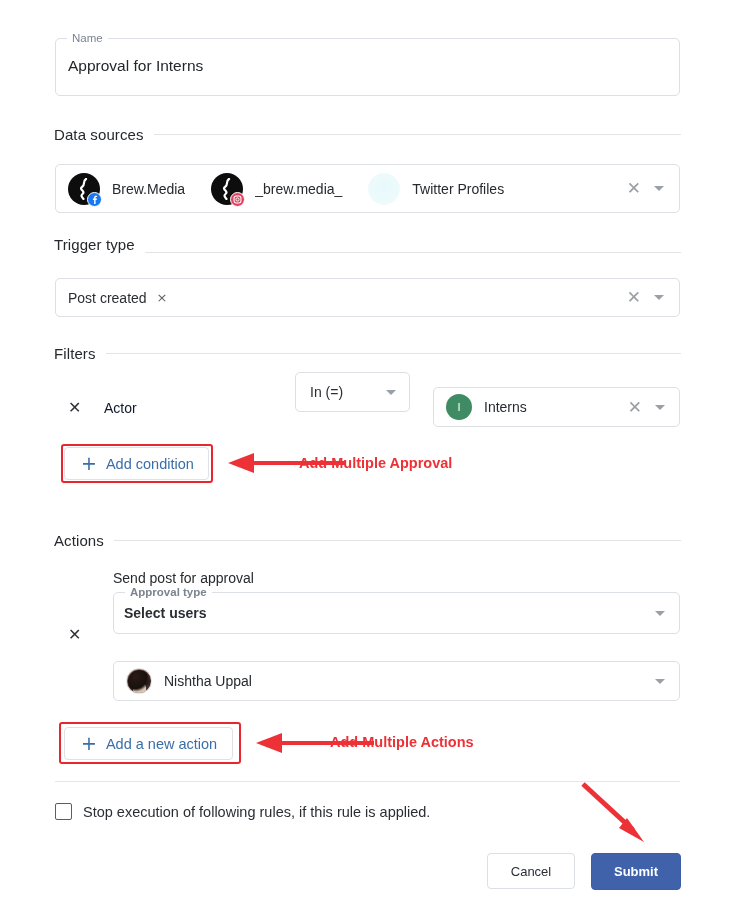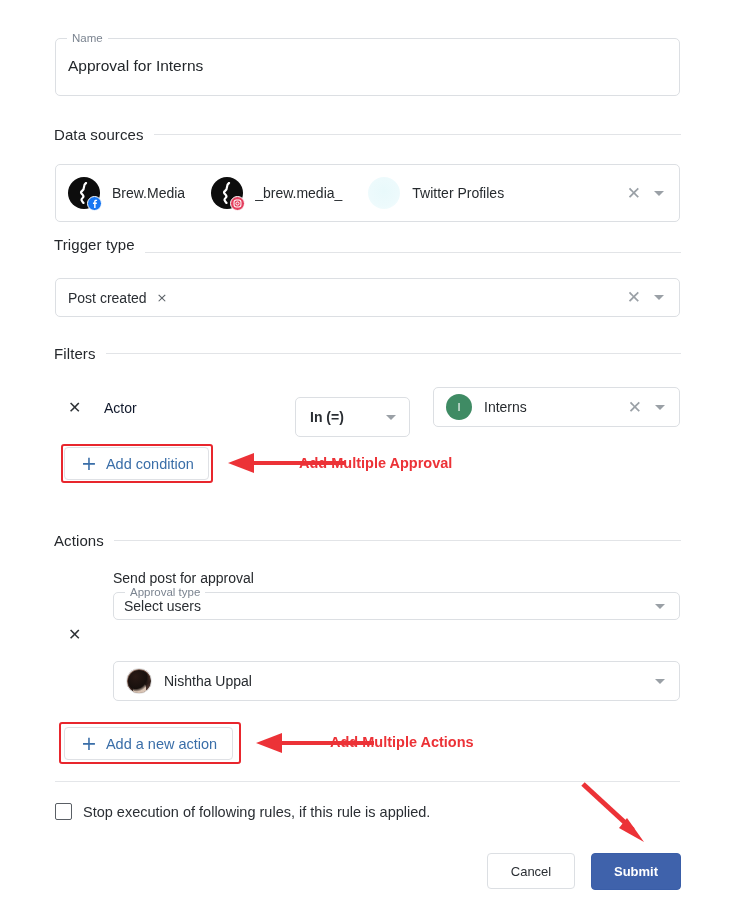--- a/index.html
+++ b/index.html
@@ -321,21 +321,21 @@
   <div class="field" id="name-field">
     <span class="field-legend">Name</span>
     <span id="name-value">Approval for Interns</span>
   </div>
 
   <div class="section" style="top:126px;">
     <span class="section-title">Data sources</span>
     <span class="section-rule"></span>
   </div>
 
-  <div class="selectbox" style="left:55px; top:164px; width:625px; height:58px;">
+  <div class="selectbox" style="left:55px; top:164px; width:625px; height:49px;">
     <div class="chip-row">
 
       <div class="src-item">
         <div class="avatar avatar-black">
           <svg class="squiggle" viewBox="0 0 14 22" aria-hidden="true">
             <path d="M9 1 C5 4, 9 6, 5 9 C1.5 11.5, 9 13, 5.5 16 C3 18, 6 20, 6.5 21" fill="none" stroke="#ffffff" stroke-width="2.2" stroke-linecap="round"></path>
           </svg>
           <span class="badge badge-fb">
             <svg width="9" height="9" viewBox="0 0 10 10">
                 <path d="M6.2 10V5.6h1.3l.2-1.6H6.2V3c0-.45.13-.76.8-.76h.86V.82C7.7.79 7.2.75 6.6.75c-1.2 0-2 .73-2 2.07V4H3.3v1.6h1.3V10z" fill="#fff"></path>
@@ -391,21 +391,21 @@
   </div>
 
   <div class="section" style="top:345px;">
     <span class="section-title">Filters</span>
     <span class="section-rule"></span>
   </div>
 
   <span class="row-x" style="left:68px; top:400px;">✕</span>
   <span class="plain-label" style="left:104px; top:400px;">Actor</span>
 
-  <div class="selectbox" style="left:295px; top:397px; width:115px; height:40px;font-weight:bold;">
+  <div class="selectbox" style="left:295px; top:372px; width:115px; height:40px;">
     <span class="sel-value">In (=)</span>
     <div class="adorn" style="right:13px;">
       <span class="caret"></span>
     </div>
   </div>
 
   <div class="selectbox" style="left:433px; top:387px; width:247px; height:40px;">
     <div class="chip-row">
       <div class="src-item" style="margin-right:0;">
         <div class="avatar avatar-green">
@@ -434,21 +434,21 @@
 
   <div class="section" style="top:532px;">
     <span class="section-title">Actions</span>
     <span class="section-rule"></span>
   </div>
 
   <span class="row-x" style="left:68px; top:627px;">✕</span>
 
   <span class="action-title" style="left:113px; top:570px;">Send post for approval</span>
 
-  <div class="field" style="left:113px; top:592px; width:567px; height:28px;">
+  <div class="field" style="left:113px; top:592px; width:567px; height:42px;font-weight:bold;">
     <span class="field-legend">Approval type</span>
     <span class="sel-value" style="left:10px;">Select users</span>
     <div class="adorn" style="right:14px;">
       <span class="caret"></span>
     </div>
   </div>
 
   <div class="selectbox" style="left:113px; top:661px; width:567px; height:40px;">
     <div class="chip-row">
       <div class="src-item" style="margin-right:0;">

